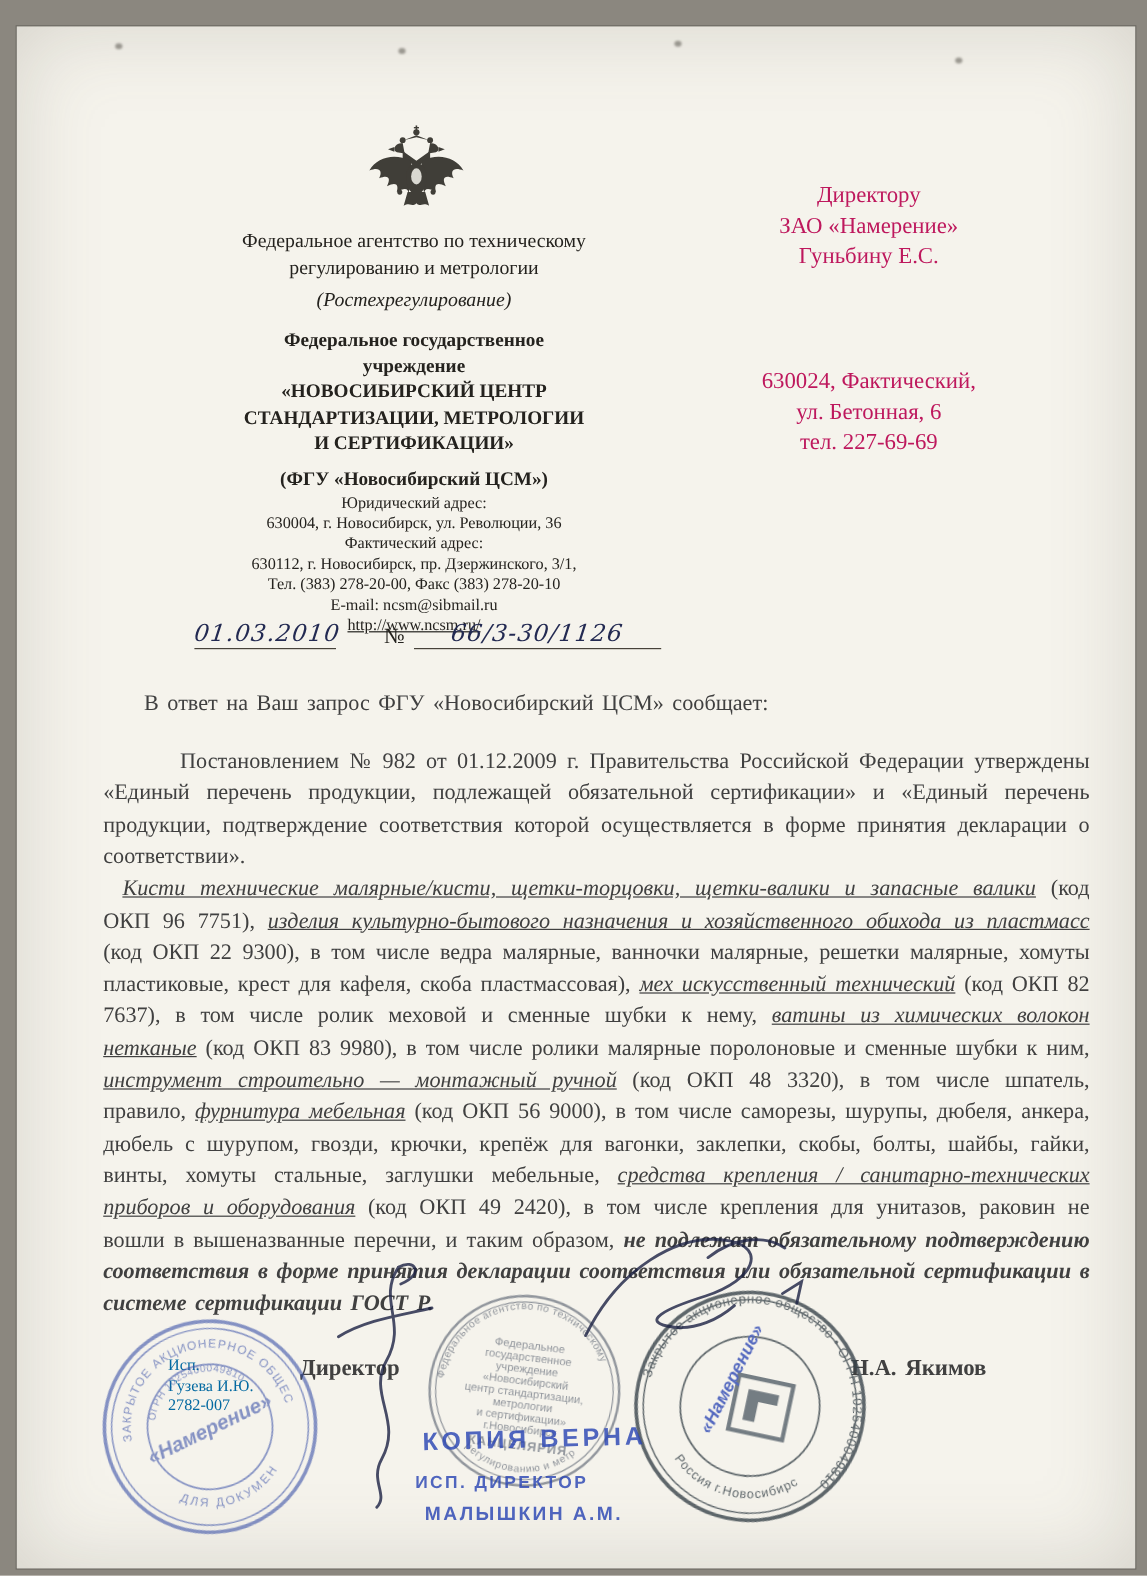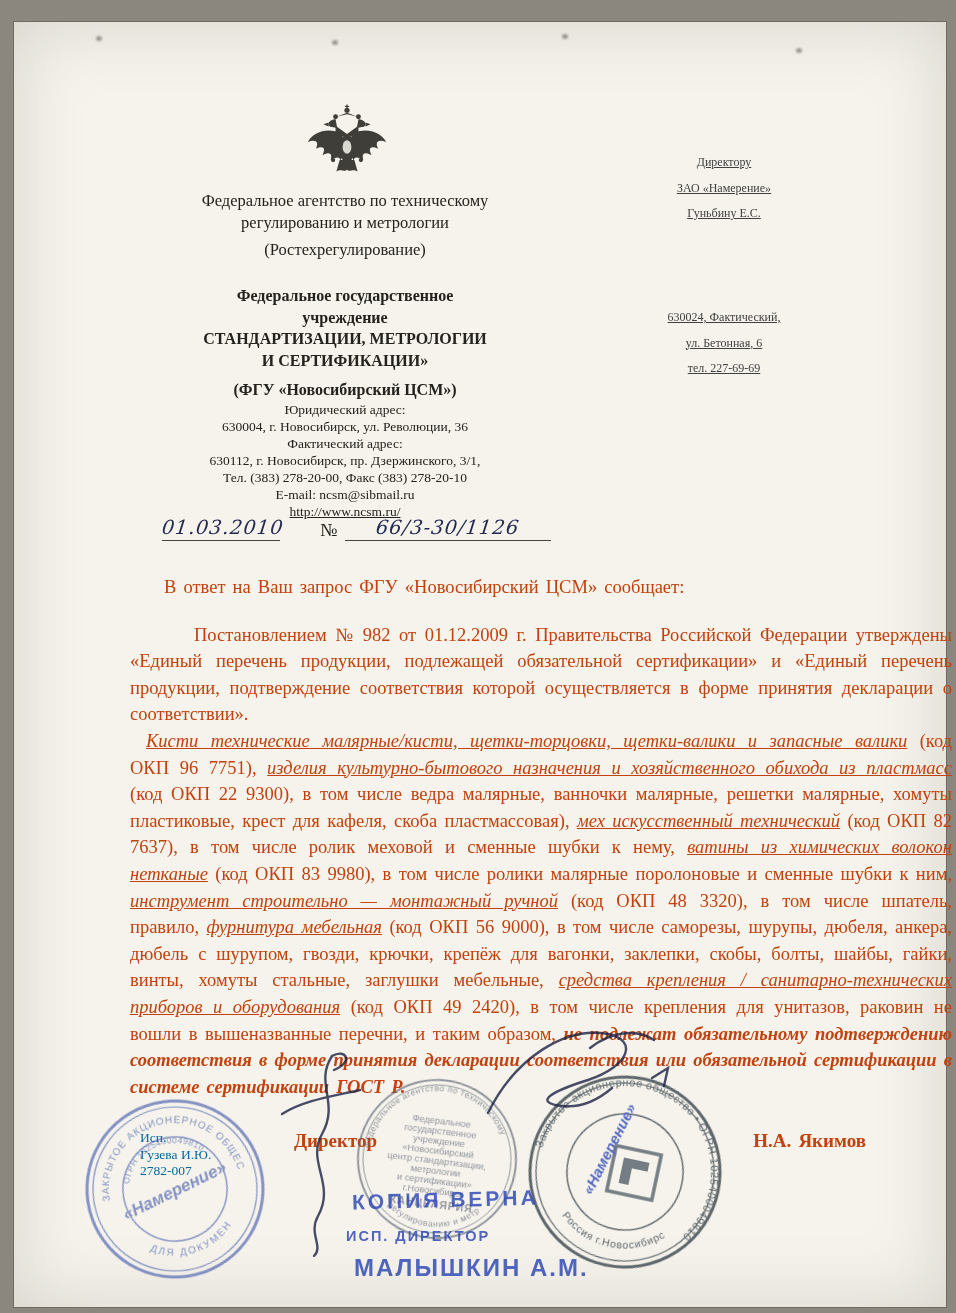--- a/index.html
+++ b/index.html
@@ -9,40 +9,40 @@
   .paper { position:absolute; left:14px; top:22px; width:932px; height:1285px;
            background:#f5f3ec;
            box-shadow: inset 0 0 70px rgba(104,99,87,.22), 0 0 0 1px #6e6b64; }
   .artifact { position:absolute; width:6px; height:5px; border-radius:50%;
               background:#4a473f; opacity:.5; filter:blur(1px); }
 
   .emblem { position:absolute; left:284px; top:80px; width:98px; height:90px; }
 
   .sender { position:absolute; left:96px; top:168px; width:470px; text-align:center; color:#24221e; }
   .ag   { font-size:16.5px; line-height:22px; }
-  .rosteh { margin-top:5px; margin-bottom:24px; }
+  .rosteh { margin-top:5px; margin-bottom:12px;font-style:italic; }
   .orgb { font-weight:bold; font-size:16px; line-height:21.5px; }
   .org-gap { margin-top:8px; }
   .addr { font-size:13.5px; line-height:17px; }
   .url  { text-decoration:underline; }
 
   .recipient      { position:absolute; left:558px; top:128px; width:304px; text-align:center; }
   .recipient-addr { position:absolute; left:558px; top:283px; width:304px; text-align:center; }
-  .rcpt { font-size:12px; line-height:25.5px; color:#404040;text-decoration:underline; }
+  .rcpt { font-size:19px; line-height:25.5px; color:#be185d; }
 
   .refline { position:absolute; left:148px; top:494px; display:flex; align-items:flex-end; }
   .uline { border-bottom:1.6px solid #47423a; display:inline-block; text-align:center; padding-bottom:1px; }
   .uline.d { width:118px; }
   .uline.n { width:206px; margin-left:8px; }
   .hw { font-style:italic; color:#232a52; font-size:19.5px; display:inline-block;
         transform:skewX(-7deg); font-family:"DejaVu Serif", serif; letter-spacing:1px; }
   .no-label { font-size:18px; margin-left:40px; color:#24221e; }
 
-  .lettertext { position:absolute; left:72px; top:552px; width:822px; color:#c2410c;
-                font-size:18.5px; line-height:26.6px; word-spacing:2.5px; z-index:1;margin-left:44px; }
+  .lettertext { position:absolute; left:72px; top:552px; width:822px; color:#404040;
+                font-size:18.5px; line-height:26.6px; word-spacing:2.5px; z-index:1; }
   .salut { text-indent:34px; margin-bottom:21px; }
   .p1 { text-indent:64px; text-align:justify; }
   .p2 { text-indent:16px; text-align:justify; }
   .iu { font-style:italic; text-decoration:underline; }
   .bi { font-style:italic; font-weight:bold; }
   .sigrow { display:flex; justify-content:space-between; margin-top:28px;
             padding:0 86px 0 164px; font-size:19px;font-weight:bold; }
 
   .executor { position:absolute; left:126px; top:1108px; font-size:13.5px;
               line-height:16.5px; color:#0369a1; z-index:2; }
@@ -56,21 +56,21 @@
 
   .scrawl { position:absolute; opacity:.8; z-index:4; }
   .scrawl path { fill:none; stroke:#1c2244; stroke-width:2.4; stroke-linecap:round; }
   .scrawl-director { left:456px; top:996px; }
   .scrawl-vertical { left:256px; top:1028px; }
 
   .bluemark { position:absolute; color:#2b46b4; font-family:"Liberation Sans", sans-serif;
               font-weight:bold; opacity:.82; z-index:5; white-space:nowrap; }
   .copy-verna { left:338px; top:1166px; font-size:21px; letter-spacing:3px; transform:rotate(-1.5deg); }
   .copy-role  { left:332px; top:1206px; font-size:14.5px; letter-spacing:2px; }
-  .copy-name  { left:340px; top:1232px; font-size:24px; letter-spacing:2px; }
+  .copy-name  { left:340px; top:1232px; font-size:16px; letter-spacing:2px; }
 </style>
 </head>
 <body>
 
 <div class="paper">
 
   <div class="artifact" style="left:82px; top:14px;"></div>
   <div class="artifact" style="left:318px; top:18px;"></div>
   <div class="artifact" style="left:548px; top:12px;"></div>
   <div class="artifact" style="left:782px; top:26px;"></div>
@@ -99,20 +99,21 @@
       <ellipse cx="60" cy="52" rx="5.4" ry="8.2" fill="#f5f3ec" opacity=".85"></ellipse>
     </svg>
   </div>
 
   <div class="sender">
     <div class="ag">Федеральное агентство по техническому</div>
     <div class="ag">регулированию и метрологии</div>
     <div class="ag rosteh">(Ростехрегулирование)</div>
     <div class="orgb">Федеральное государственное</div>
     <div class="orgb">учреждение</div>
+    <div class="orgb">«НОВОСИБИРСКИЙ ЦЕНТР</div>
     <div class="orgb">СТАНДАРТИЗАЦИИ, МЕТРОЛОГИИ</div>
     <div class="orgb">И СЕРТИФИКАЦИИ»</div>
     <div class="orgb org-gap">(ФГУ «Новосибирский ЦСМ»)</div>
     <div class="addr">Юридический адрес:</div>
     <div class="addr">630004, г. Новосибирск, ул. Революции, 36</div>
     <div class="addr">Фактический адрес:</div>
     <div class="addr">630112, г. Новосибирск, пр. Дзержинского, 3/1,</div>
     <div class="addr">Тел. (383) 278-20-00, Факс (383) 278-20-10</div>
     <div class="addr">E-mail: ncsm@sibmail.ru</div>
     <div class="addr url">http://www.ncsm.ru/</div>

